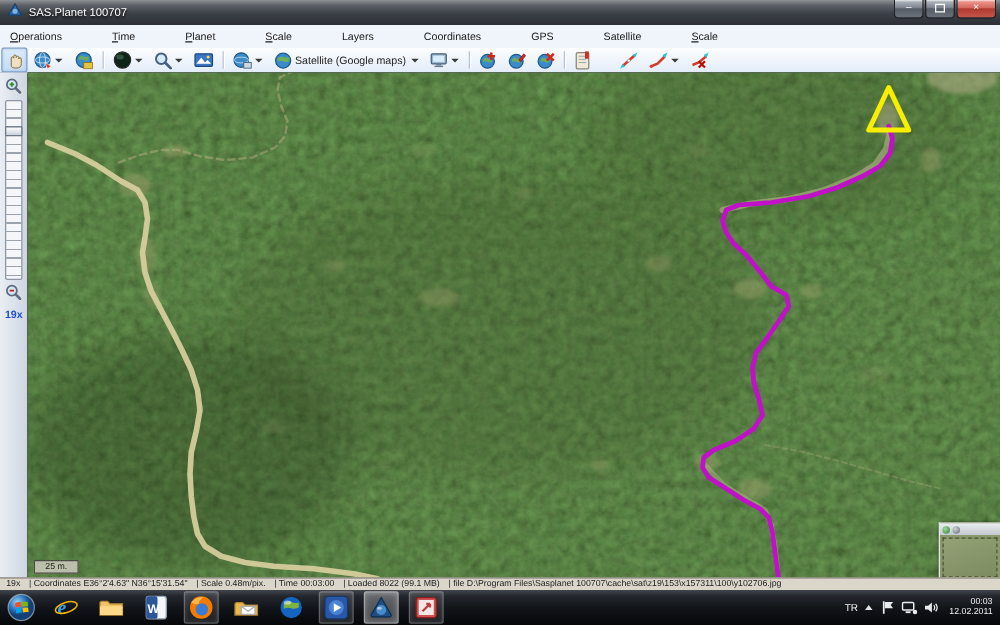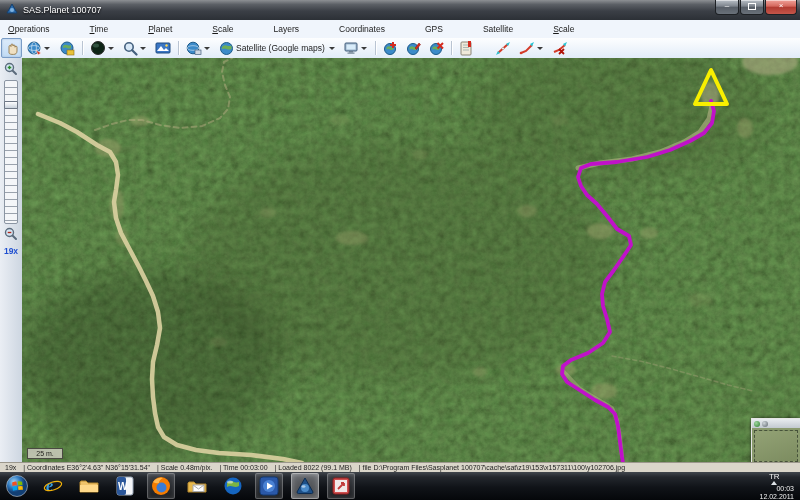--- a/index.html
+++ b/index.html
@@ -70,21 +70,21 @@
   
   .taskbar{position:absolute;left:0;top:472px;width:800px;height:28px;
     background:linear-gradient(180deg,#41464d 0%,#23272d 18%,#101318 55%,#05070a 100%);
     display:flex;align-items:center;}
   .tkbtn{width:26px;height:24px;margin-left:8px;display:flex;align-items:center;justify-content:center;
     border-radius:2px;border:1px solid transparent;}
   .tkbtn.open{border:1px solid rgba(255,255,255,.28);background:rgba(255,255,255,.10);
     box-shadow:inset 0 0 4px rgba(255,255,255,.15);}
   .tkbtn.active{border:1px solid rgba(255,255,255,.45);background:rgba(255,255,255,.28);
     box-shadow:inset 0 0 6px rgba(255,255,255,.35);}
-  .tray{position:absolute;right:2px;top:0;height:28px;display:flex;align-items:center;color:#f2f2f2;flex-direction:column;}
+  .tray{position:absolute;right:2px;top:0;height:28px;display:flex;align-items:center;color:#f2f2f2;}
   .tray .lang{font-size:8px;margin-right:6px;}
   .tray .uparrow{width:0;height:0;border-left:3px solid transparent;border-right:3px solid transparent;
     border-bottom:4px solid #dfe4e8;margin-right:7px;}
   .tray svg{margin-right:5px;}
   .clock{text-align:right;font-size:7px;line-height:8px;margin:0 4px 0 3px;}
 </style>
 </head>
 <body>
 
 <div id="screen">

